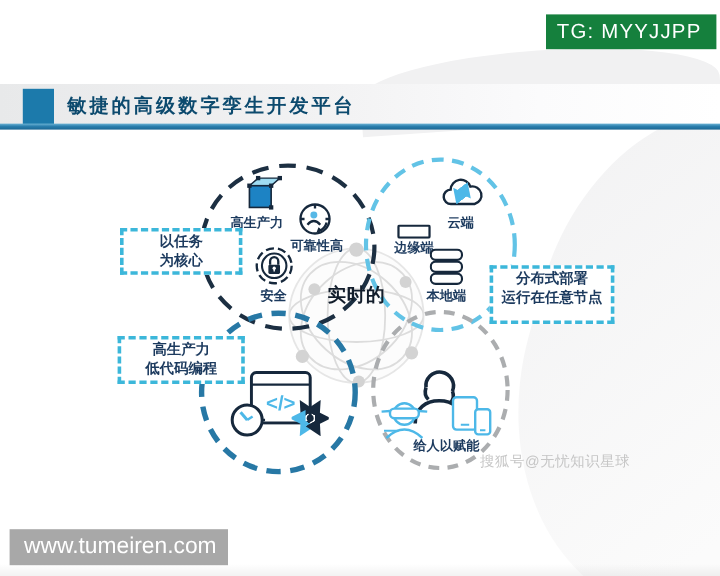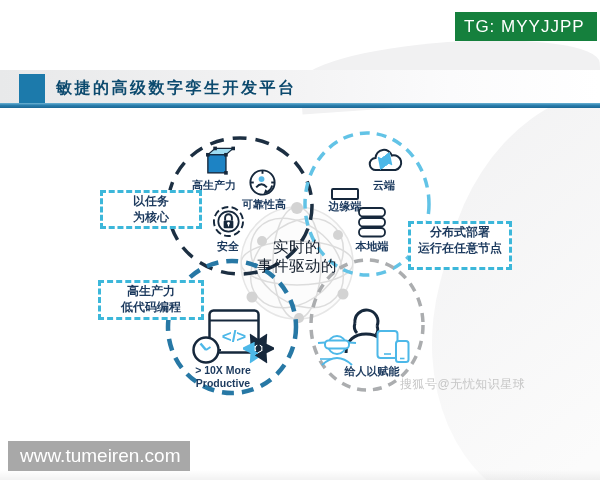--- a/index.html
+++ b/index.html
@@ -28,21 +28,21 @@
   .callout{border:3px dashed #3cb7da;background:#ffffff;box-sizing:border-box;
     display:flex;flex-direction:column;align-items:center;justify-content:flex-start;
     font-size:12px;font-weight:bold;color:#1c3a5e;line-height:1.35;text-align:center;}
   .co-tl{left:100px;top:190px;width:102px;height:39px;}
   .co-tr{left:408px;top:190px;width:104px;height:49px;margin-top:31px;}
   .co-bl{left:98px;top:280px;width:106px;height:40px;font-family:Liberation Serif, serif;}
   .co-br{left:393px;top:280px;width:107px;height:40px;}
   
   .ilabel{font-size:11px;font-weight:bold;color:#1c3a5e;text-align:center;white-space:nowrap;}
   .center-text{left:237px;top:237px;width:120px;text-align:center;
-    font-size:15.5px;font-weight:normal;color:#121d2b;line-height:1.25;letter-spacing:0.5px;}
+    font-size:15.5px;font-weight:bold;color:#121d2b;line-height:1.25;letter-spacing:0.5px;}
   .prod-caption{left:181px;top:364px;width:84px;text-align:center;
     font-size:10.5px;font-weight:bold;color:#1c3a5e;line-height:1.25;}
   
   .sohu{left:400px;top:376px;font-size:12px;color:#c6c6c6;letter-spacing:0.5px;}
   .site-box{left:8px;top:441px;width:182px;height:30px;background:#a8a8a8;color:#ffffff;
     font-size:19px;line-height:30px;padding-left:12px;box-sizing:border-box;}
 </style>
 </head>
 <body>
 
@@ -193,24 +193,20 @@
     <svg width="31" height="31" viewBox="0 0 32 32">
       <circle cx="16" cy="16" r="3" fill="#16283c"></circle>
       <line x1="21" y1="16" x2="27" y2="16" stroke="#16283c" stroke-width="2" marker-end="url(#mn)"></line>
       <line x1="18.5" y1="11.7" x2="21.5" y2="6.5" stroke="#16283c" stroke-width="2" marker-end="url(#mn)"></line>
       <line x1="13.5" y1="11.7" x2="10.5" y2="6.5" stroke="#16283c" stroke-width="2" marker-end="url(#mn)"></line>
       <line x1="11" y1="16" x2="5" y2="16" stroke="#4db8e8" stroke-width="2" marker-end="url(#mb)"></line>
       <line x1="13.5" y1="20.3" x2="10.5" y2="25.5" stroke="#4db8e8" stroke-width="2" marker-end="url(#mb)"></line>
       <line x1="18.5" y1="20.3" x2="21.5" y2="25.5" stroke="#16283c" stroke-width="2" marker-end="url(#mn)"></line>
     </svg>
   </div>
-  <div class="abs prod-caption">
-    <div>&gt; 10X More</div>
-    <div>Productive</div>
-  </div>
 
   <div class="abs" style="left:338px;top:301px">
     <svg width="56" height="54" viewBox="0 0 56 54">
       <path d="M17,22 a11.5,11.5 0 1 1 22,3" fill="none" stroke="#16283c" stroke-width="3"></path>
       <path d="M8,52 c0,-13 9,-19 20,-19 c11,0 20,6 20,19" fill="none" stroke="#16283c" stroke-width="3"></path>
       <path d="M17,22 q-2,6 2,10" fill="none" stroke="#16283c" stroke-width="3"></path>
       <path d="M39,25 q2,5 -1,9" fill="none" stroke="#16283c" stroke-width="3"></path>
     </svg>
   </div>
   <div class="abs" style="left:316px;top:331px">
@@ -228,19 +224,18 @@
       <rect x="1.5" y="2" width="20" height="27" rx="3" fill="#ffffff" stroke="#4db8e8" stroke-width="2"></rect>
       <line x1="8" y1="25" x2="15" y2="25" stroke="#4db8e8" stroke-width="1.6"></line>
       <rect x="20" y="12" width="12.5" height="21" rx="2.5" fill="#ffffff" stroke="#4db8e8" stroke-width="2"></rect>
       <line x1="24" y1="29.5" x2="28.5" y2="29.5" stroke="#4db8e8" stroke-width="1.6"></line>
     </svg>
   </div>
   <div class="abs ilabel" style="left:331px;top:364px;width:82px">给人以赋能</div>
 
   <div class="abs center-text">
     <div>实时的</div>
-    <div>事件驱动的</div>
   </div>
 
   <div class="abs sohu">搜狐号@无忧知识星球</div>
   <div class="abs site-box">www.tumeiren.com</div>
 
 </div>
 
 </body></html>

